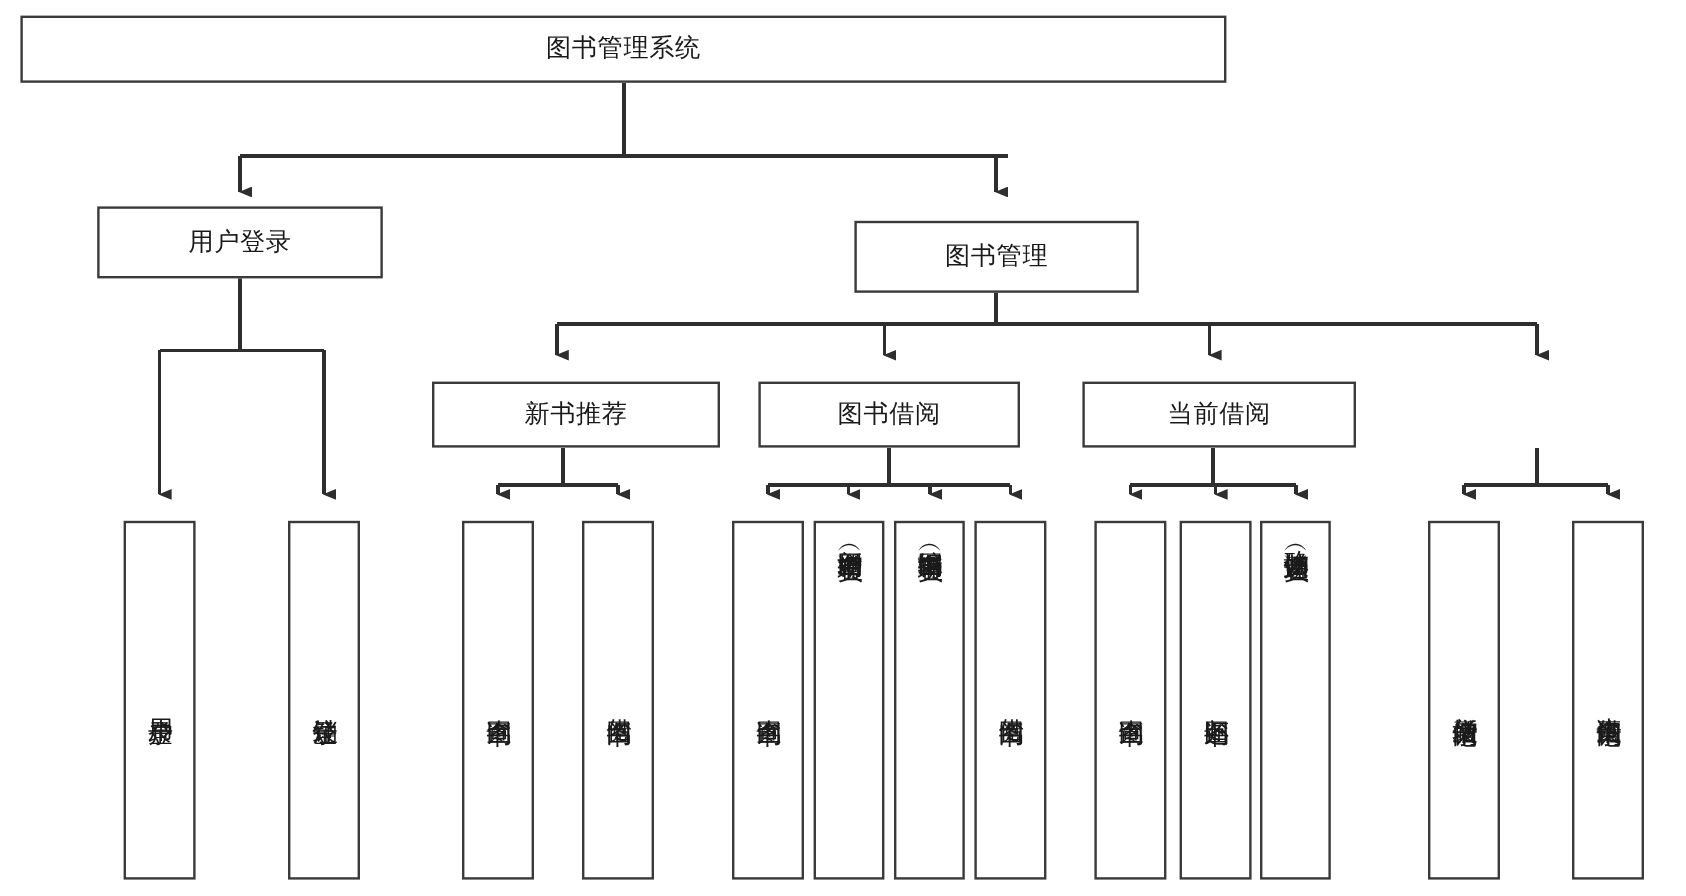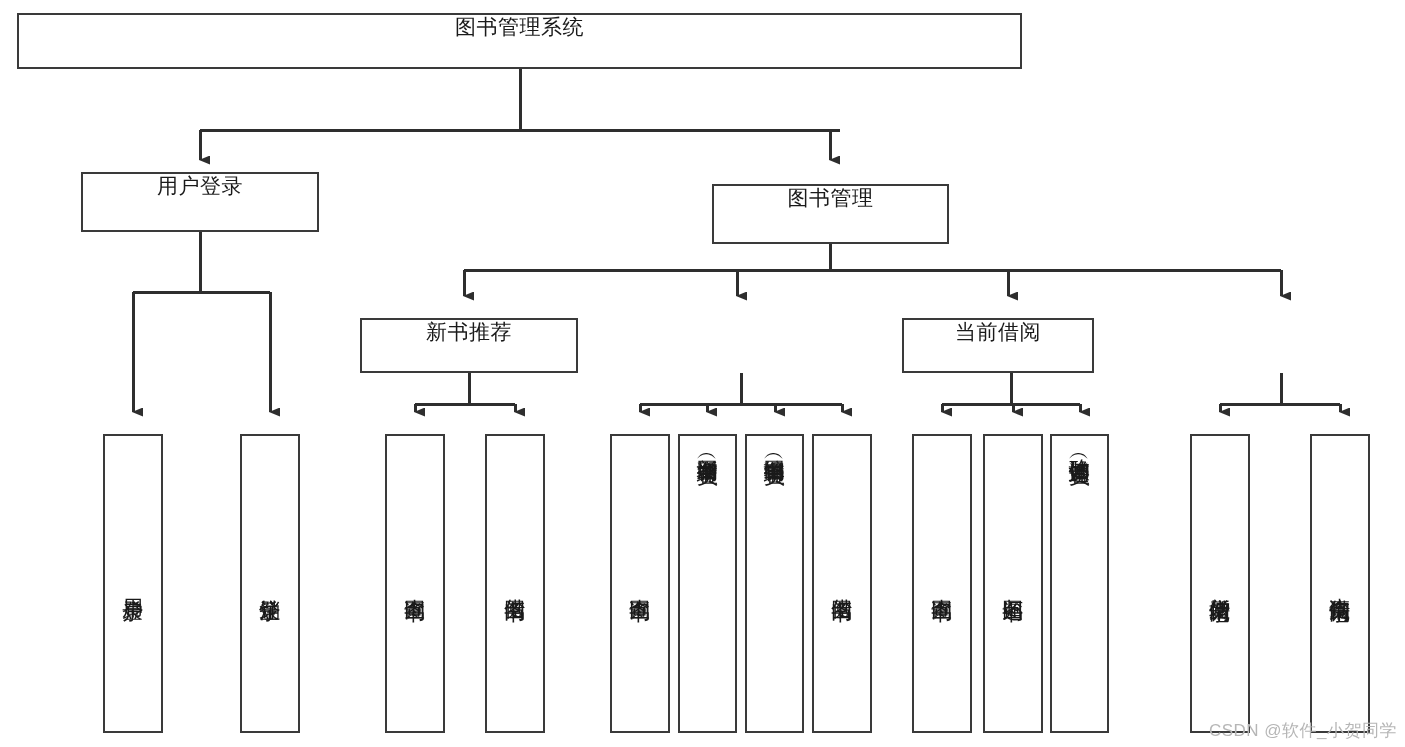--- a/index.html
+++ b/index.html
@@ -27,20 +27,21 @@
     width: 1405px;
     height: 747px;
     display: block;
   }
   .node-box {
     position: absolute;
     box-sizing: border-box;
     background: #ffffff;
     border: 2px solid #3a3a3a;
     display: flex;
+    align-items: center;
     justify-content: center;
     overflow: hidden;
   }
   .node-label-h {
     font-size: 21px;
     color: #1a1a1a;
     line-height: 1.1;
     white-space: nowrap;
     letter-spacing: 0.5px;
   }
@@ -141,24 +142,27 @@
     <span class="node-label-h">图书管理系统</span>
   </div>
 
   <div class="node-box" id="node-l2-0" style="left: 81px; top: 172px; width: 238px; height: 60px;">
     <span class="node-label-h">用户登录</span>
   </div>
   <div class="node-box" id="node-l2-1" style="left: 712px; top: 172px; width: 237px; height: 60px; margin-top: 12px;">
     <span class="node-label-h">图书管理</span>
   </div>
 
-  <div class="node-box" id="node-l3-0" style="left: 360px; top: 318px; width: 218px; height: 55px;">
+  <div class="node-box" id="node-l3-0" style="left: 360px; top: 318px; width: 240px; height: 55px;">
     <span class="node-label-h">新书推荐</span>
   </div>
-  <div class="node-box" id="node-l3-2" style="left: 902px; top: 318px; width: 192px; height: 55px;">
+  <div class="node-box" id="node-l3-1" style="left: 632px; top: 318px; width: 218px; height: 55px;">
+    <span class="node-label-h">图书借阅</span>
+  </div>
+  <div class="node-box" id="node-l3-2" style="left: 902px; top: 318px; width: 228px; height: 55px;">
     <span class="node-label-h">当前借阅</span>
   </div>
 
   <div class="node-box leaf-box center-v" id="node-leaf-0" style="left: 103px; top: 434px; width: 60px; height: 299px;">
     <span class="node-label-v">用户登录</span>
   </div>
   <div class="node-box leaf-box center-v" id="node-leaf-1" style="left: 240px; top: 434px; width: 60px; height: 299px;">
     <span class="node-label-v">注销登录</span>
   </div>
   <div class="node-box leaf-box center-v" id="node-leaf-2" style="left: 385px; top: 434px; width: 60px; height: 299px;">
@@ -188,15 +192,14 @@
   <div class="node-box leaf-box" id="node-leaf-10" style="left: 1050px; top: 434px; width: 59px; height: 299px;">
     <span class="node-label-v">确认归还（管理员）</span>
   </div>
   <div class="node-box leaf-box center-v" id="node-leaf-11" style="left: 1190px; top: 434px; width: 60px; height: 299px;">
     <span class="node-label-v">新增借阅记录</span>
   </div>
   <div class="node-box leaf-box center-v" id="node-leaf-12" style="left: 1310px; top: 434px; width: 60px; height: 299px;">
     <span class="node-label-v">查询借阅记录</span>
   </div>
 
-  <div id="watermark">CSDN @软件_小贺同学</div>
 
 </div>
 
 </body></html>

